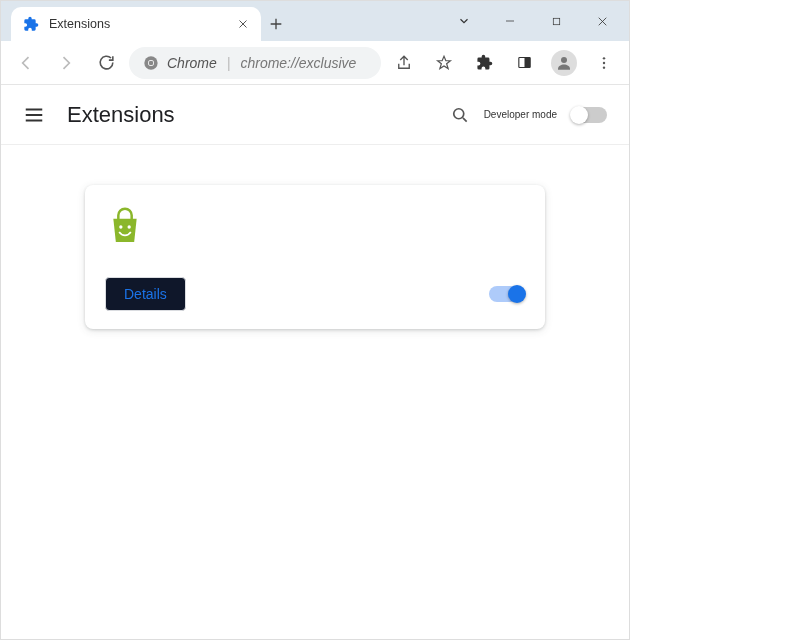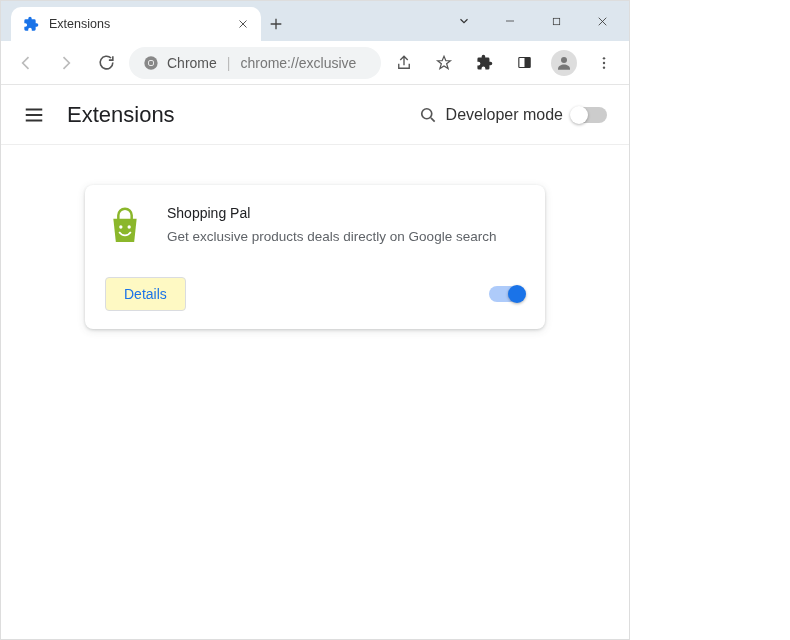--- a/index.html
+++ b/index.html
@@ -13,46 +13,46 @@
 .tab-title { font-size:12.5px; color:#333; flex:1; }
 .tab-close { color:#555; font-size:13px; cursor:pointer; }
 .newtab { width:30px; height:34px; display:flex; align-items:center; justify-content:center; color:#444; font-size:18px; cursor:pointer; }
 .tabspacer { flex:1; }
 .syscontrols { display:flex; height:40px; align-items:center; padding-right:4px; }
 .syscontrols div { width:46px; height:32px; display:flex; align-items:center; justify-content:center; color:#333; }
 
 .toolbar { height:44px; background:#fff; display:flex; align-items:center; padding:0 8px; gap:6px; border-bottom:1px solid #e5e5e5; }
 .navbtn { width:34px; height:34px; border-radius:50%; display:flex; align-items:center; justify-content:center; color:#555; }
 .navbtn.disabled { color:#bbb; }
-.omnibox { flex:1; height:32px; background:#f1f3f4; border-radius:16px; display:flex; align-items:center; padding:0 14px; gap:10px; font-size:14px; color:#555; }
+.omnibox { flex:1; height:32px; background:#f1f3f4; border-radius:16px; display:flex; align-items:center; padding:0 14px; gap:10px; font-size:14px; color:#555;font-style:italic; }
 .omni-chip { display:flex; align-items:center; gap:8px; color:#555; }
 .omni-sep { color:#bbb; }
 .omni-url { color:#777; }
 .tool-icon { width:34px; height:34px; display:flex; align-items:center; justify-content:center; color:#555; }
 .avatar { width:26px; height:26px; border-radius:50%; background:#ddd; display:flex; align-items:center; justify-content:center; }
 
 .page-header { height:60px; display:flex; align-items:center; padding:0 22px; gap:22px; border-bottom:1px solid #eee; }
 .menu-btn { cursor:pointer; }
 .page-title { font-size:22px; font-weight:500; color:#202124; flex:1; }
-.dev-row { display:flex; align-items:center; gap:8px; color:#333; font-size:16px; }
+.dev-row { display:flex; align-items:center; gap:14px; color:#333; font-size:10px; }
 
 .toggle { width:36px; height:16px; background:#ccc; border-radius:9px; position:relative; }
 .toggle::after { content:''; position:absolute; width:18px; height:18px; background:#fff; border-radius:50%; top:-1px; left:-1px; box-shadow:0 1px 3px rgba(0,0,0,0.3); }
 .toggle.on { background:#aecbfa; }
 .toggle.on::after { left:auto; right:-1px; background:#1a73e8; }
 
 .content { flex:1; padding:40px 0 0 0; display:flex; justify-content:center; align-items:flex-start; }
 
 .card { width:460px; background:#fff; border-radius:8px; box-shadow:0 1px 3px rgba(60,64,67,0.2),0 2px 8px rgba(60,64,67,0.12); padding:20px 20px 18px 20px; }
 .card-top { display:flex; gap:22px; margin-bottom:30px; }
 .ext-icon { width:40px; height:40px; flex-shrink:0; margin-top:2px; }
 .ext-name { font-size:14px; color:#202124; margin-bottom:6px; }
 .ext-desc { font-size:13.5px; color:#5f6368; line-height:1.5; }
 .card-bottom { display:flex; align-items:center; gap:12px; }
-.card-btn { height:34px; padding:0 18px; border:1px solid #dadce0; border-radius:4px; background:#fef9c3; color:#1a73e8; font-size:14px; font-weight:500; display:flex; align-items:center; cursor:pointer; }
+.card-btn { height:34px; padding:0 18px; border:1px solid #dadce0; border-radius:4px; background:#0f172a; color:#1a73e8; font-size:14px; font-weight:500; display:flex; align-items:center; cursor:pointer; }
 .card-spacer { flex:1; }
 
 svg { display:block; }
 </style>
 </head>
 <body>
 
 <div class="window">
 
   <div class="titlebar">
@@ -191,24 +191,20 @@
       <div class="card-top">
         <span class="ext-icon">
           <svg viewBox="0 0 48 48" width="40" height="40">
             <path fill="#8bb72b" d="M10 14h28l-3 28H13z"></path>
             <path fill="none" stroke="#8bb72b" stroke-width="3" d="M16 16V10a8 8 0 0 1 16 0v6"></path>
             <circle cx="19" cy="24" r="2" fill="#fff"></circle>
             <circle cx="29" cy="24" r="2" fill="#fff"></circle>
             <path stroke="#fff" stroke-width="2" fill="none" d="M17 30c2 3 5 4 7 4s5-1 7-4"></path>
           </svg>
         </span>
-        <div>
-          <div class="ext-name">Shopping Pal</div>
-          <div class="ext-desc">Get exclusive products deals directly on Google search</div>
-        </div>
       </div>
       <div class="card-bottom">
         <div class="card-btn">Details</div>
         <div class="card-spacer"></div>
         <span class="toggle on"></span>
       </div>
     </div>
   </div>
 
 </div>

